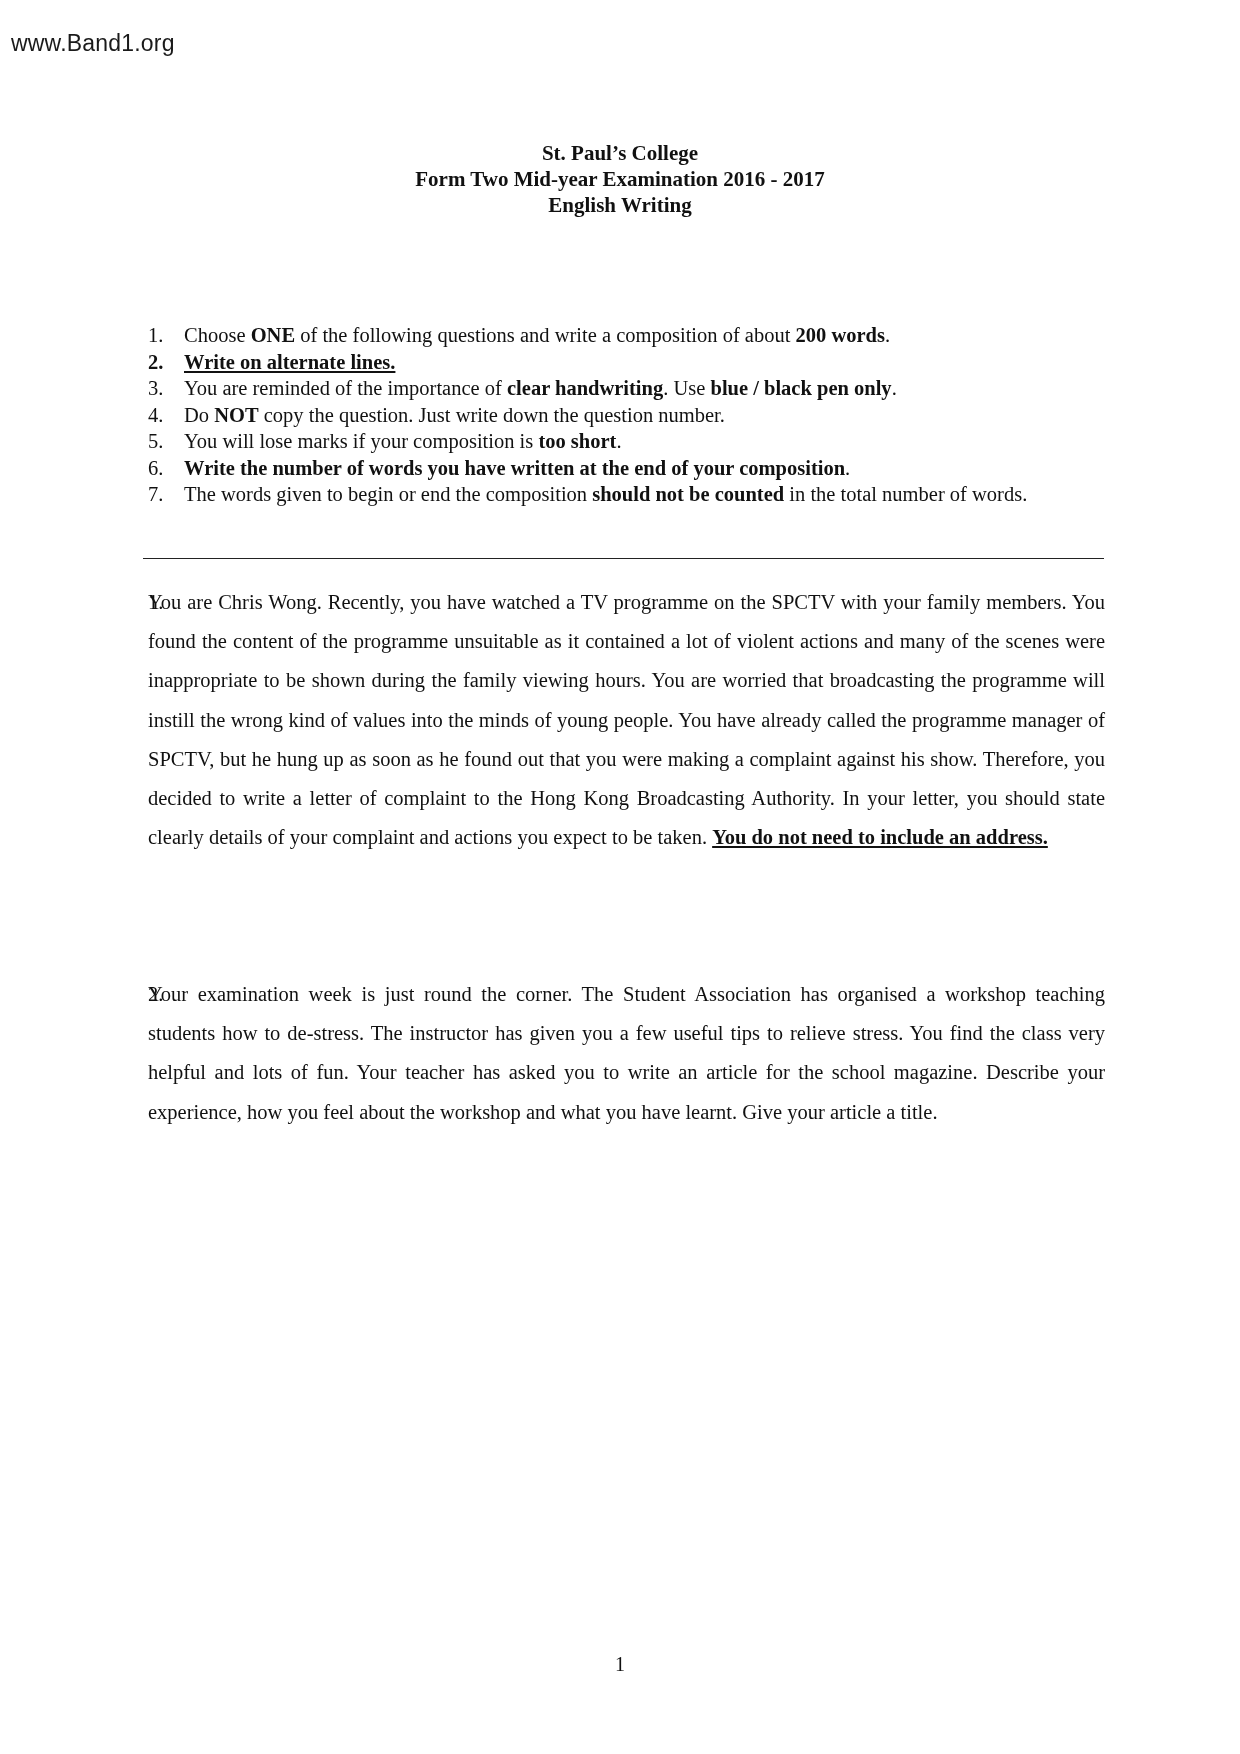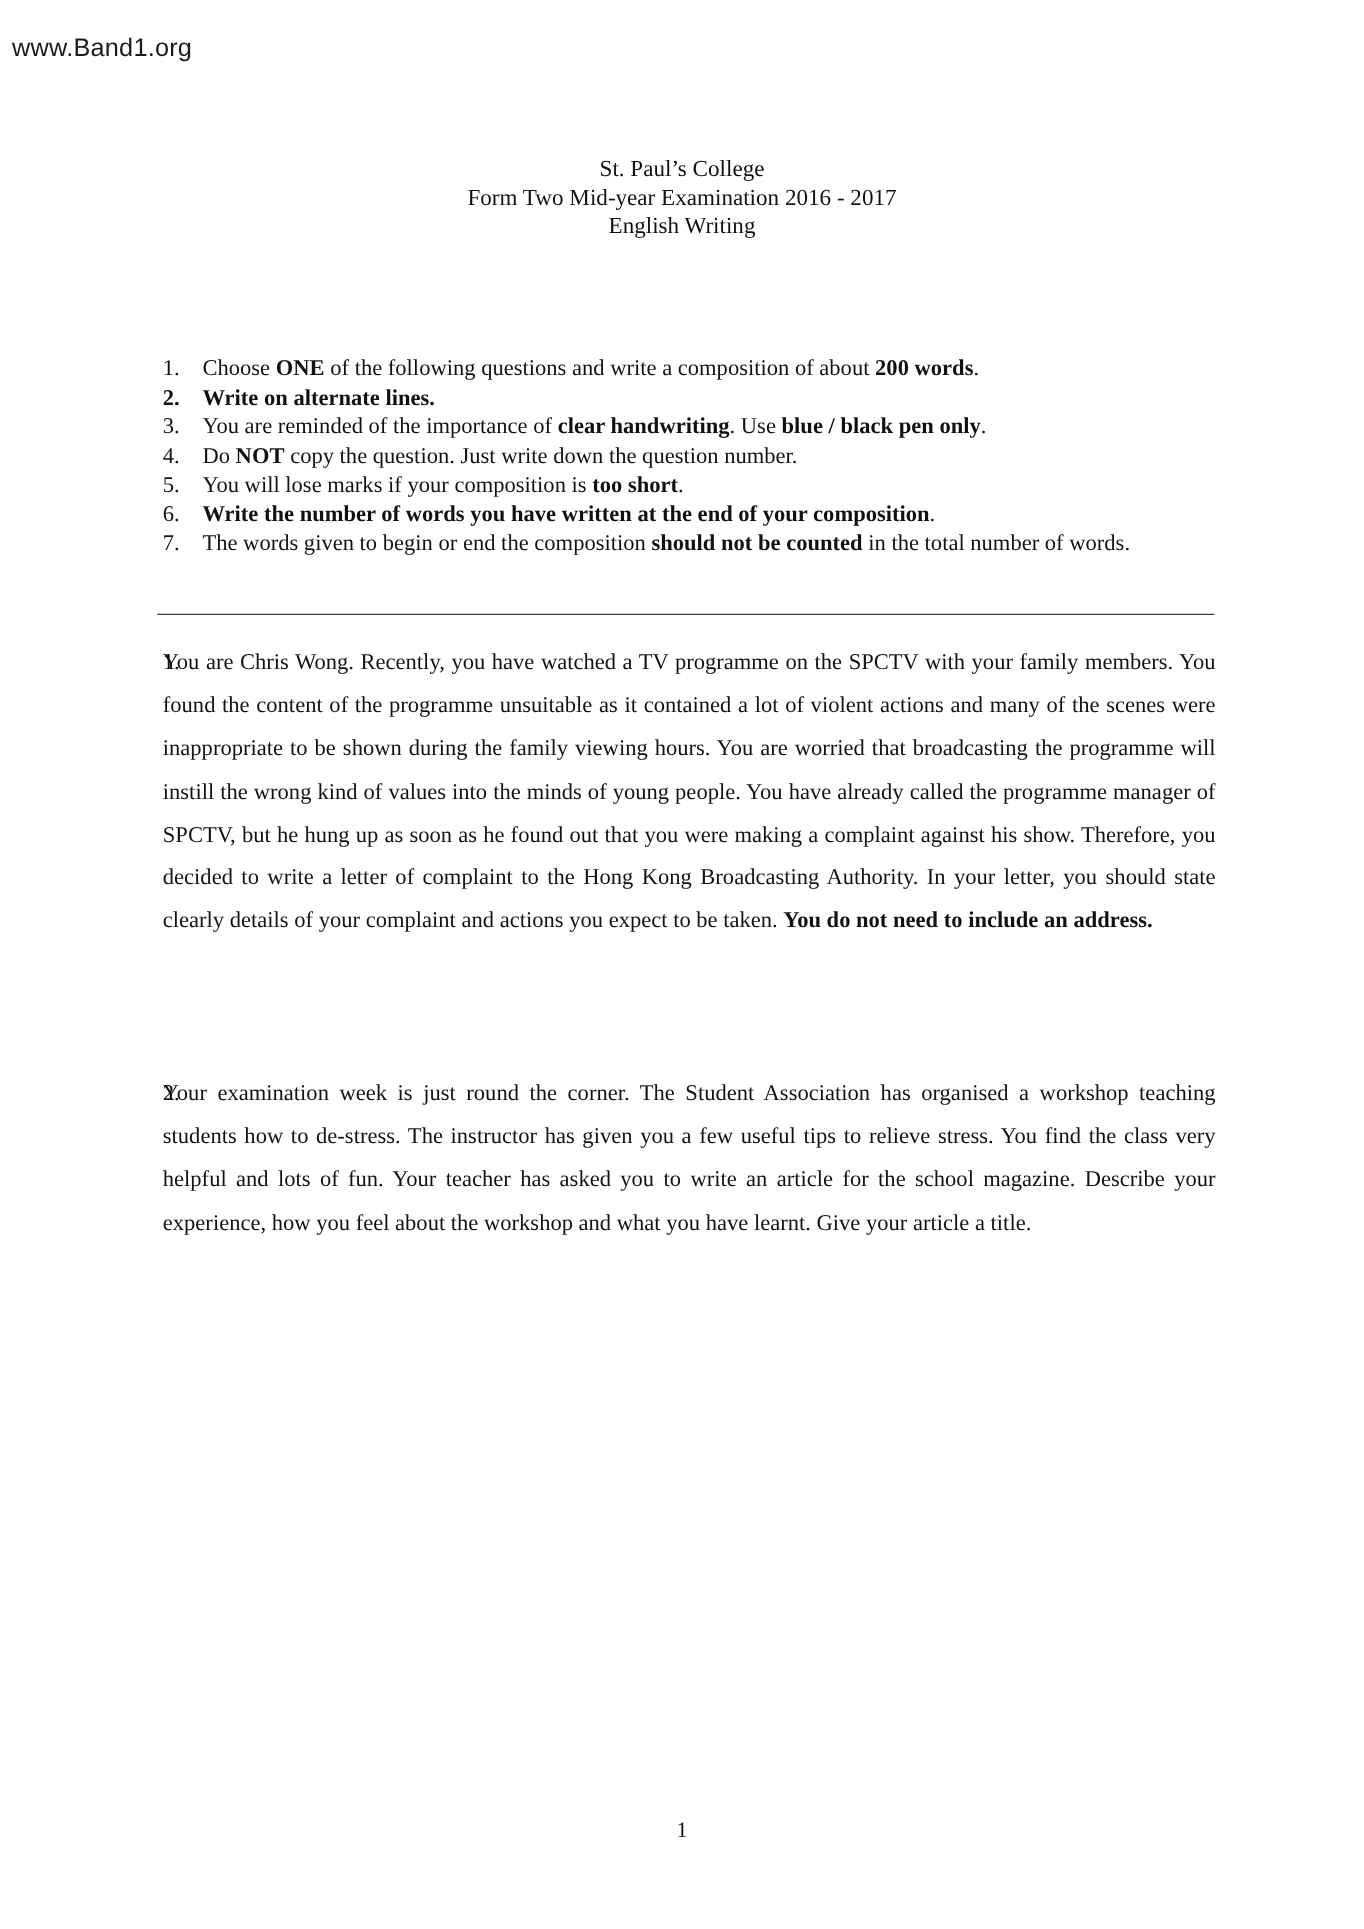--- a/index.html
+++ b/index.html
@@ -23,21 +23,21 @@
       font-size: 23px;
       color: #1a1a1a;
       letter-spacing: 0.2px;
     }
     .header {
       position: absolute;
       left: 0;
       width: 1240px;
       top: 140px;
       text-align: center;
-      font-weight: normal;
+      font-weight: bold;
       font-size: 21px;
       line-height: 26px;
     }
     .part {
       position: absolute;
       left: 148px;
       top: 246px;
       font-size: 21px;
       line-height: 27px;
     }
@@ -56,21 +56,21 @@
     .instructions li {
       position: relative;
       padding-left: 36px;
     }
     .instructions .num {
       position: absolute;
       left: 0;
       top: 0;
     }
     .b { font-weight: bold; }
-    .u { }
+    .u { text-decoration: underline; }
     .divider {
       position: absolute;
       left: 143px;
       top: 558px;
       width: 961px;
       height: 0;
       border-top: 1.5px solid #222;
     }
     .question {
       position: absolute;

